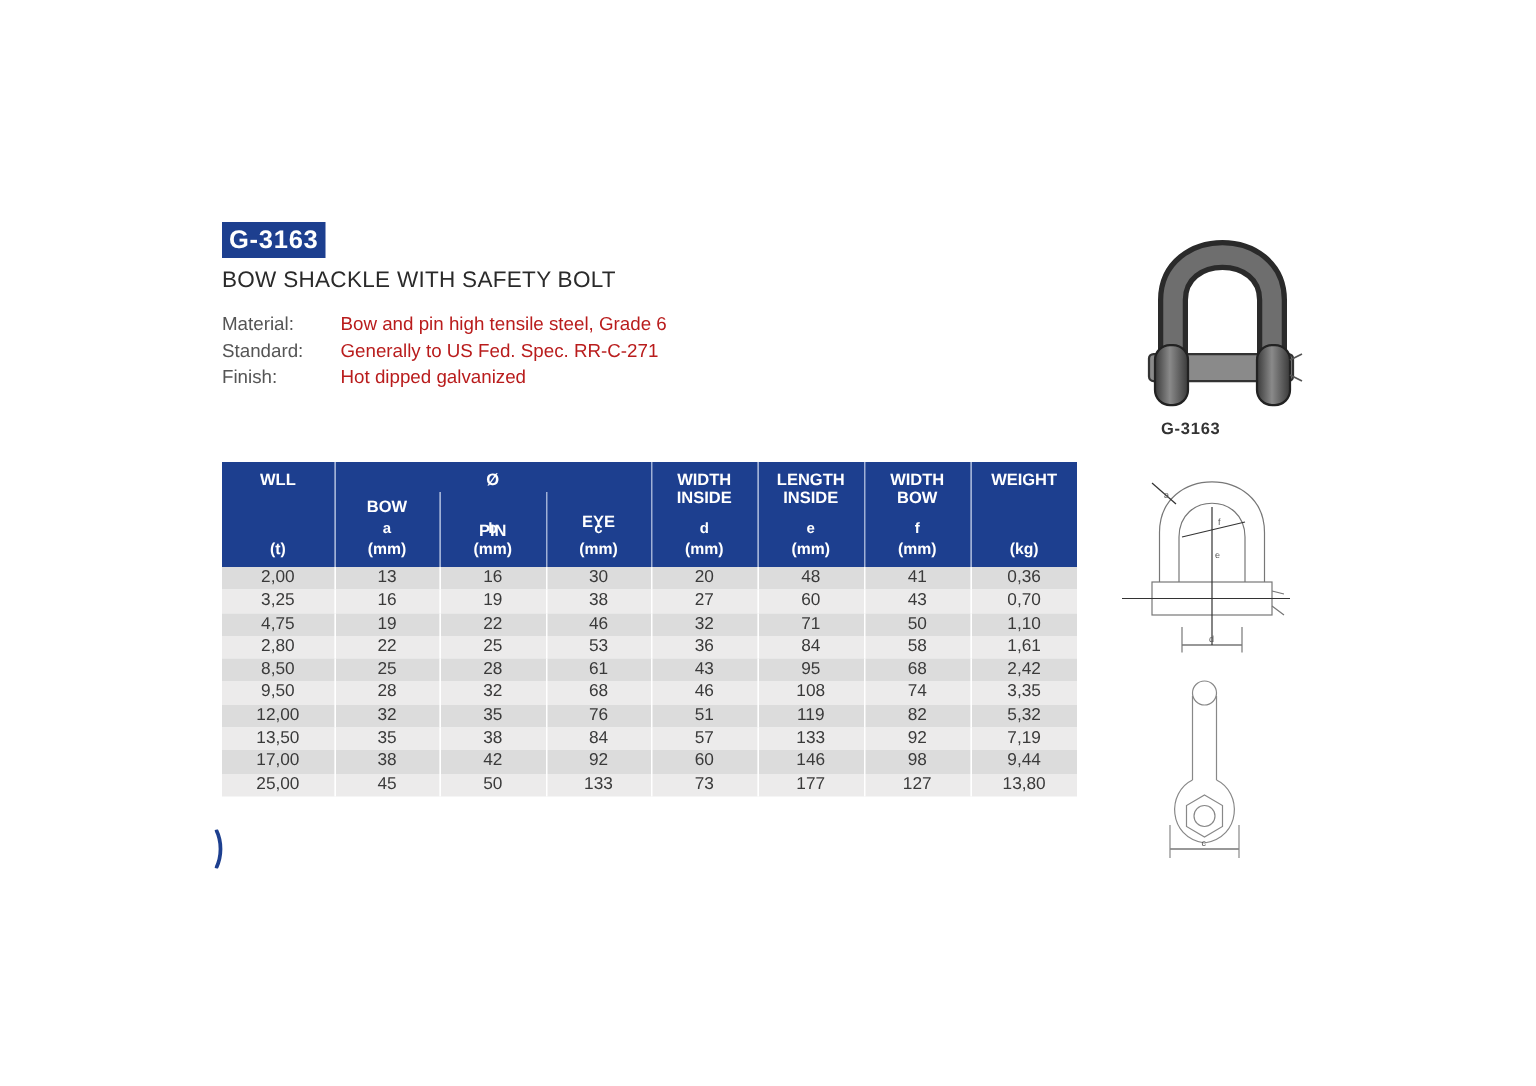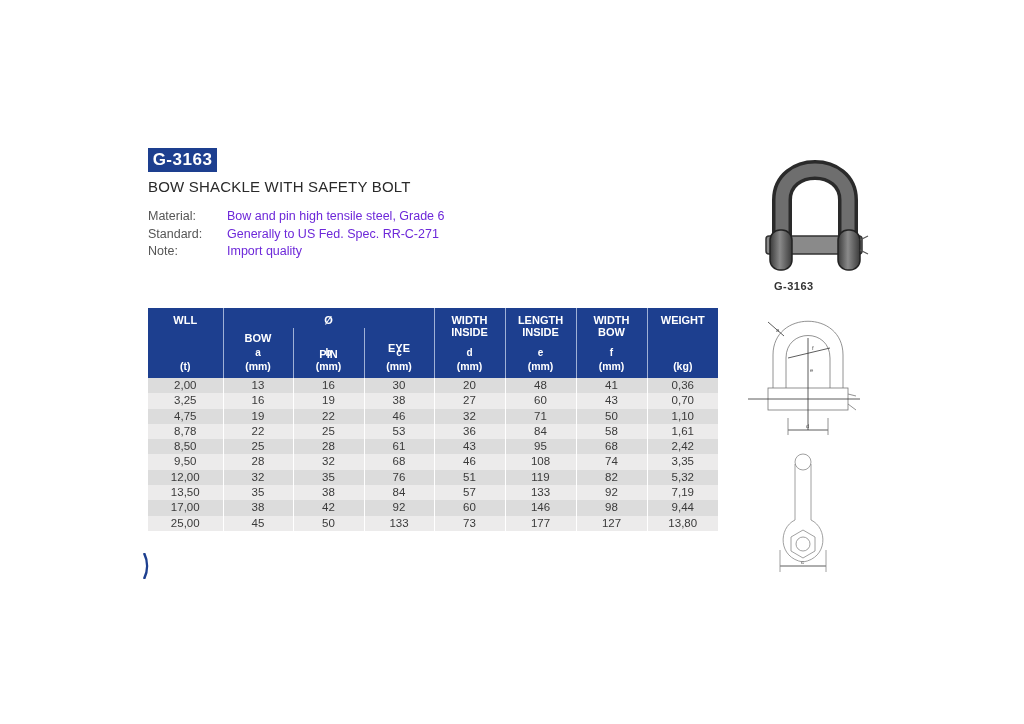--- a/index.html
+++ b/index.html
@@ -11,21 +11,21 @@
     background: #1d3f8f; color: #ffffff; font-weight: bold; font-size: 17px;
     line-height: 24px; text-align: center; letter-spacing: 0.5px;
   }
   .product-title {
     position: absolute; left: 148px; top: 178px; font-size: 15px; color: #2a2a2a;
     letter-spacing: 0.2px; font-weight: normal;
   }
   .specs { position: absolute; left: 148px; top: 208px; font-size: 12.5px; color: #444; }
   .spec-row { display: flex; height: 17.5px; line-height: 17.5px; }
   .spec-label { width: 79px; color: #555; }
-  .spec-value { color: #6d28d9; }
+  .spec-value { color: #b91c1c; }
 
   .table-wrap { position: absolute; left: 148px; top: 308px; width: 570px; }
   table { border-collapse: collapse; width: 570px; table-layout: fixed; font-size: 11px; }
   thead th {
     background: #1d3f8f; color: #ffffff; font-weight: bold; font-size: 11px;
     border-left: 1px solid #9fb0d6; padding: 0; vertical-align: top; text-align: center;
   }
   thead th:first-child { border-left: none; }
   .hcell { position: relative; height: 70px; }
   .hcell .t1 { position: absolute; left: 0; right: 0; top: 6px; line-height: 12px; }
@@ -58,22 +58,22 @@
 <div class="specs">
   <div class="spec-row">
     <span class="spec-label">Material:</span>
     <span class="spec-value">Bow and pin high tensile steel, Grade 6</span>
   </div>
   <div class="spec-row">
     <span class="spec-label">Standard:</span>
     <span class="spec-value">Generally to US Fed. Spec. RR-C-271</span>
   </div>
   <div class="spec-row">
-    <span class="spec-label">Note:</span>
-    <span class="spec-value">Import quality</span>
+    <span class="spec-label">Finish:</span>
+    <span class="spec-value">Hot dipped galvanized</span>
   </div>
 </div>
 
 <div class="table-wrap">
   <table>
     <colgroup>
       <col style="width:75px">
         <col style="width:70px">
         <col style="width:71px">
         <col style="width:70px">
@@ -168,21 +168,21 @@
           <td>4,75</td>
           <td>19</td>
           <td>22</td>
           <td>46</td>
           <td>32</td>
           <td>71</td>
           <td>50</td>
           <td>1,10</td>
         </tr>
         <tr>
-          <td>8,78</td>
+          <td>2,80</td>
           <td>22</td>
           <td>25</td>
           <td>53</td>
           <td>36</td>
           <td>84</td>
           <td>58</td>
           <td>1,61</td>
         </tr>
         <tr>
           <td>8,50</td>

